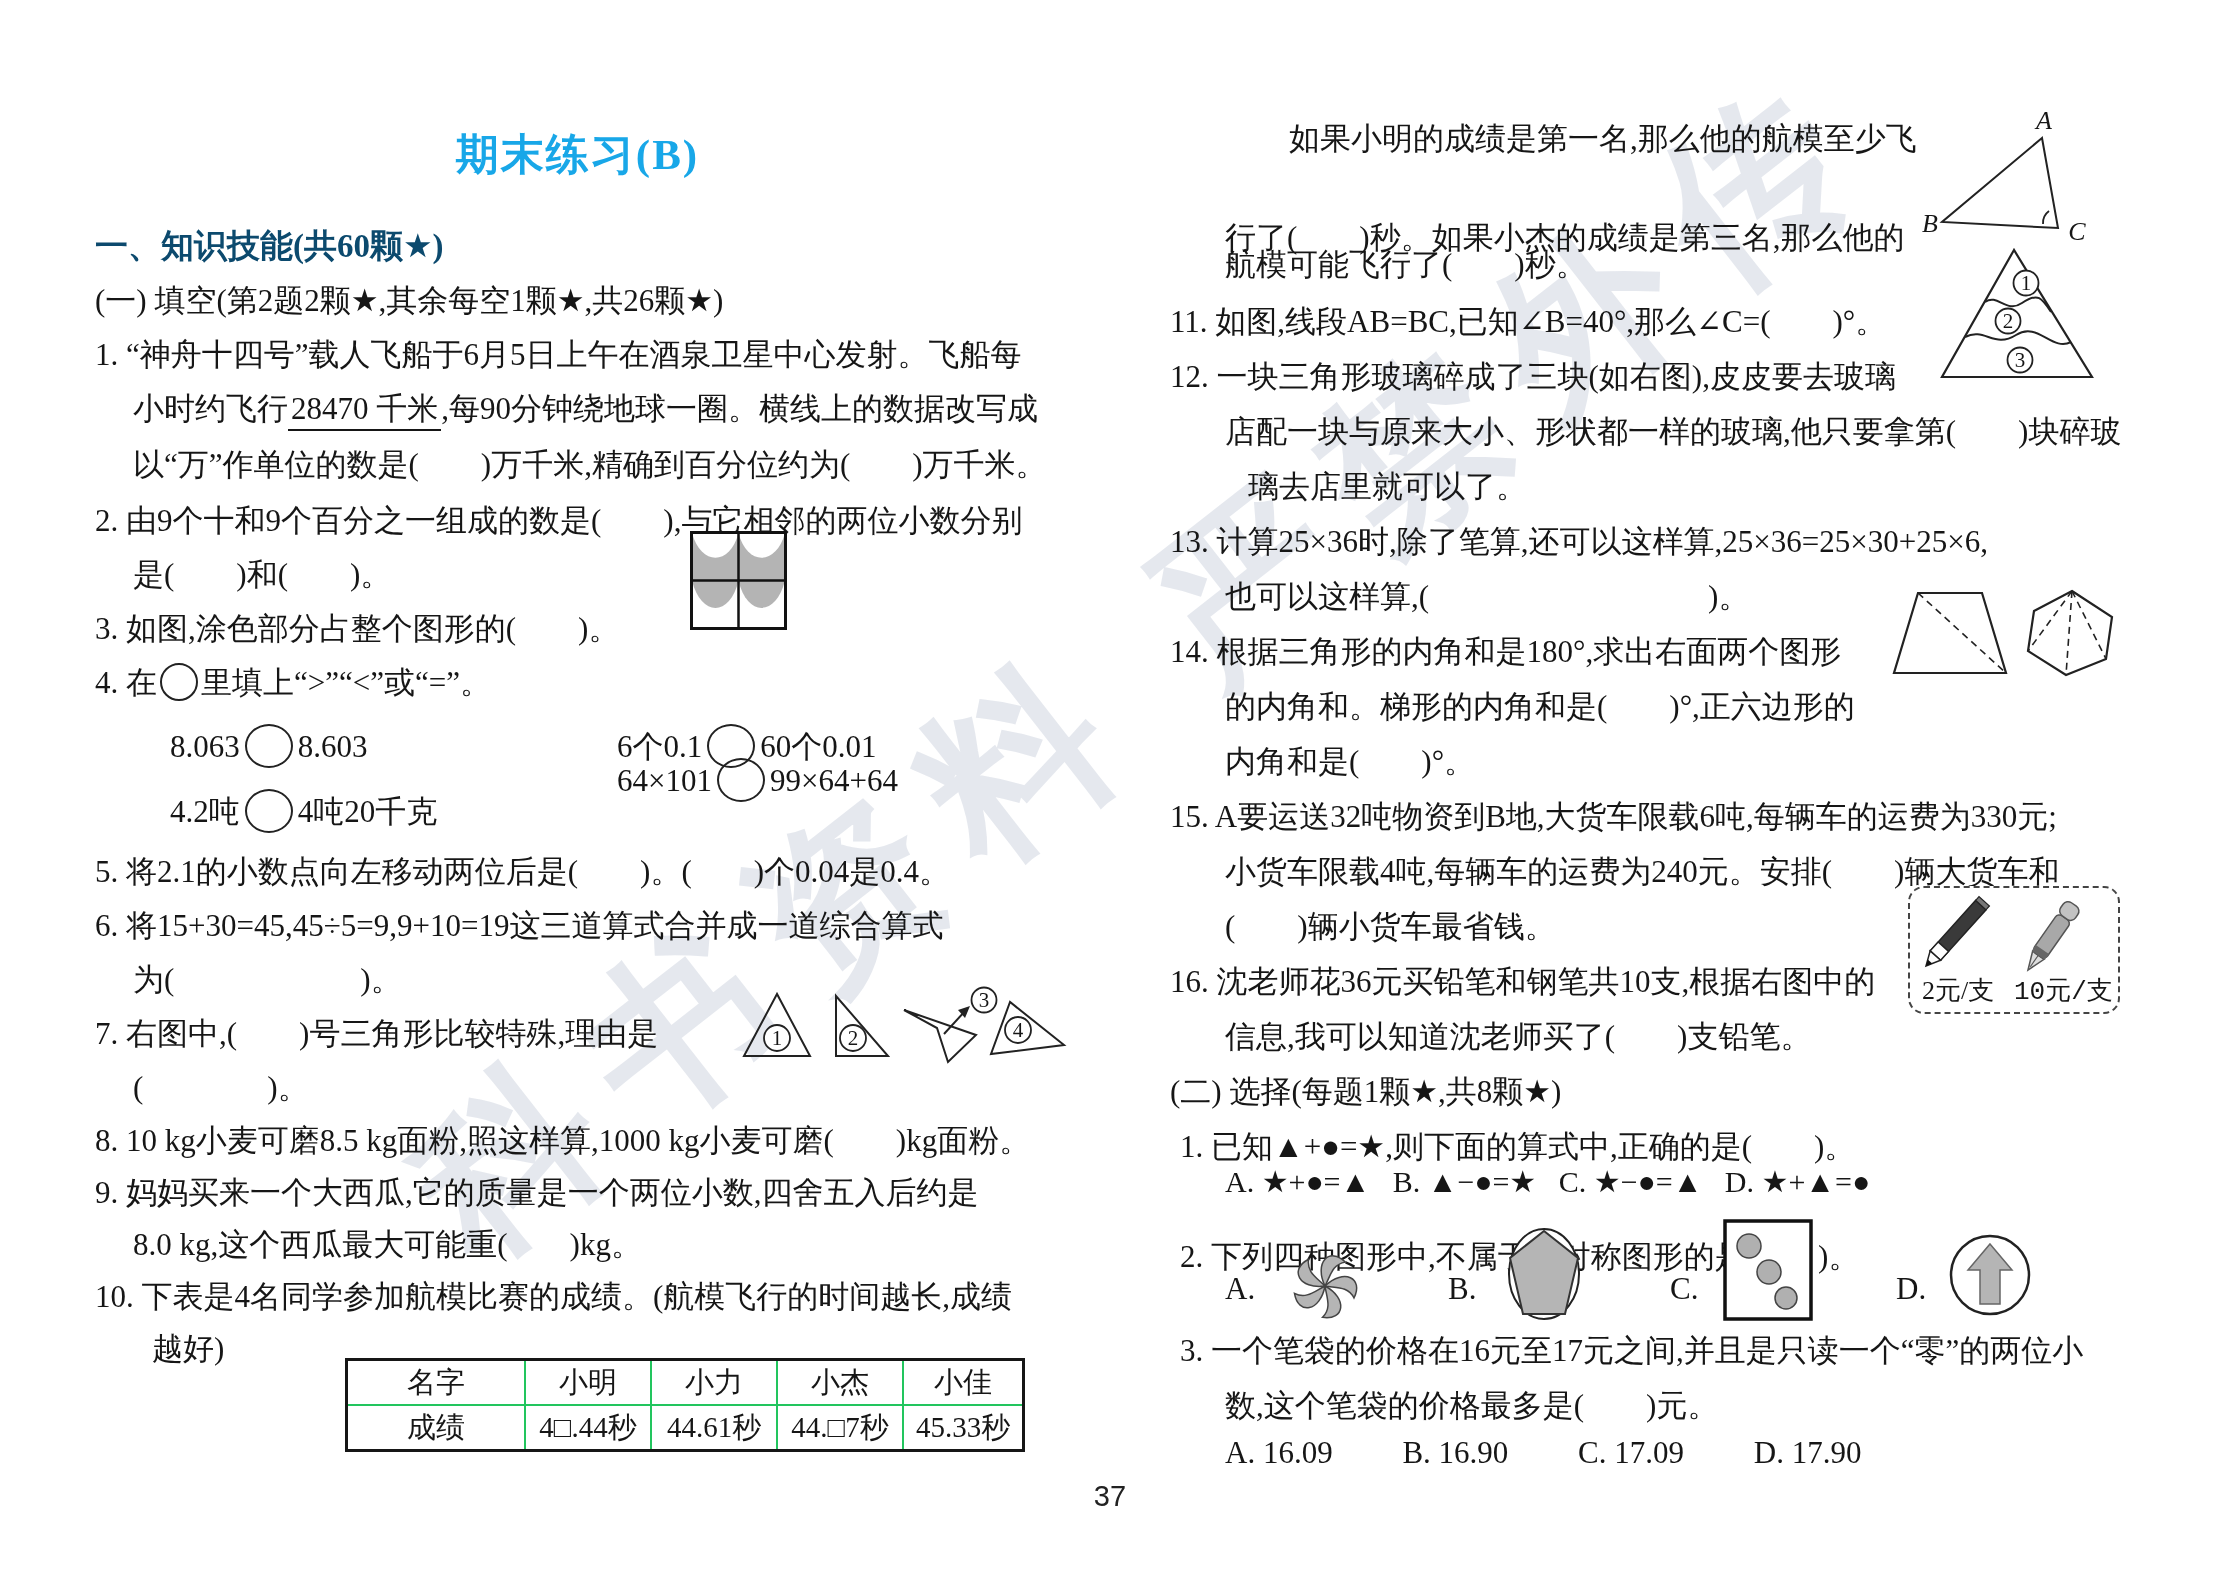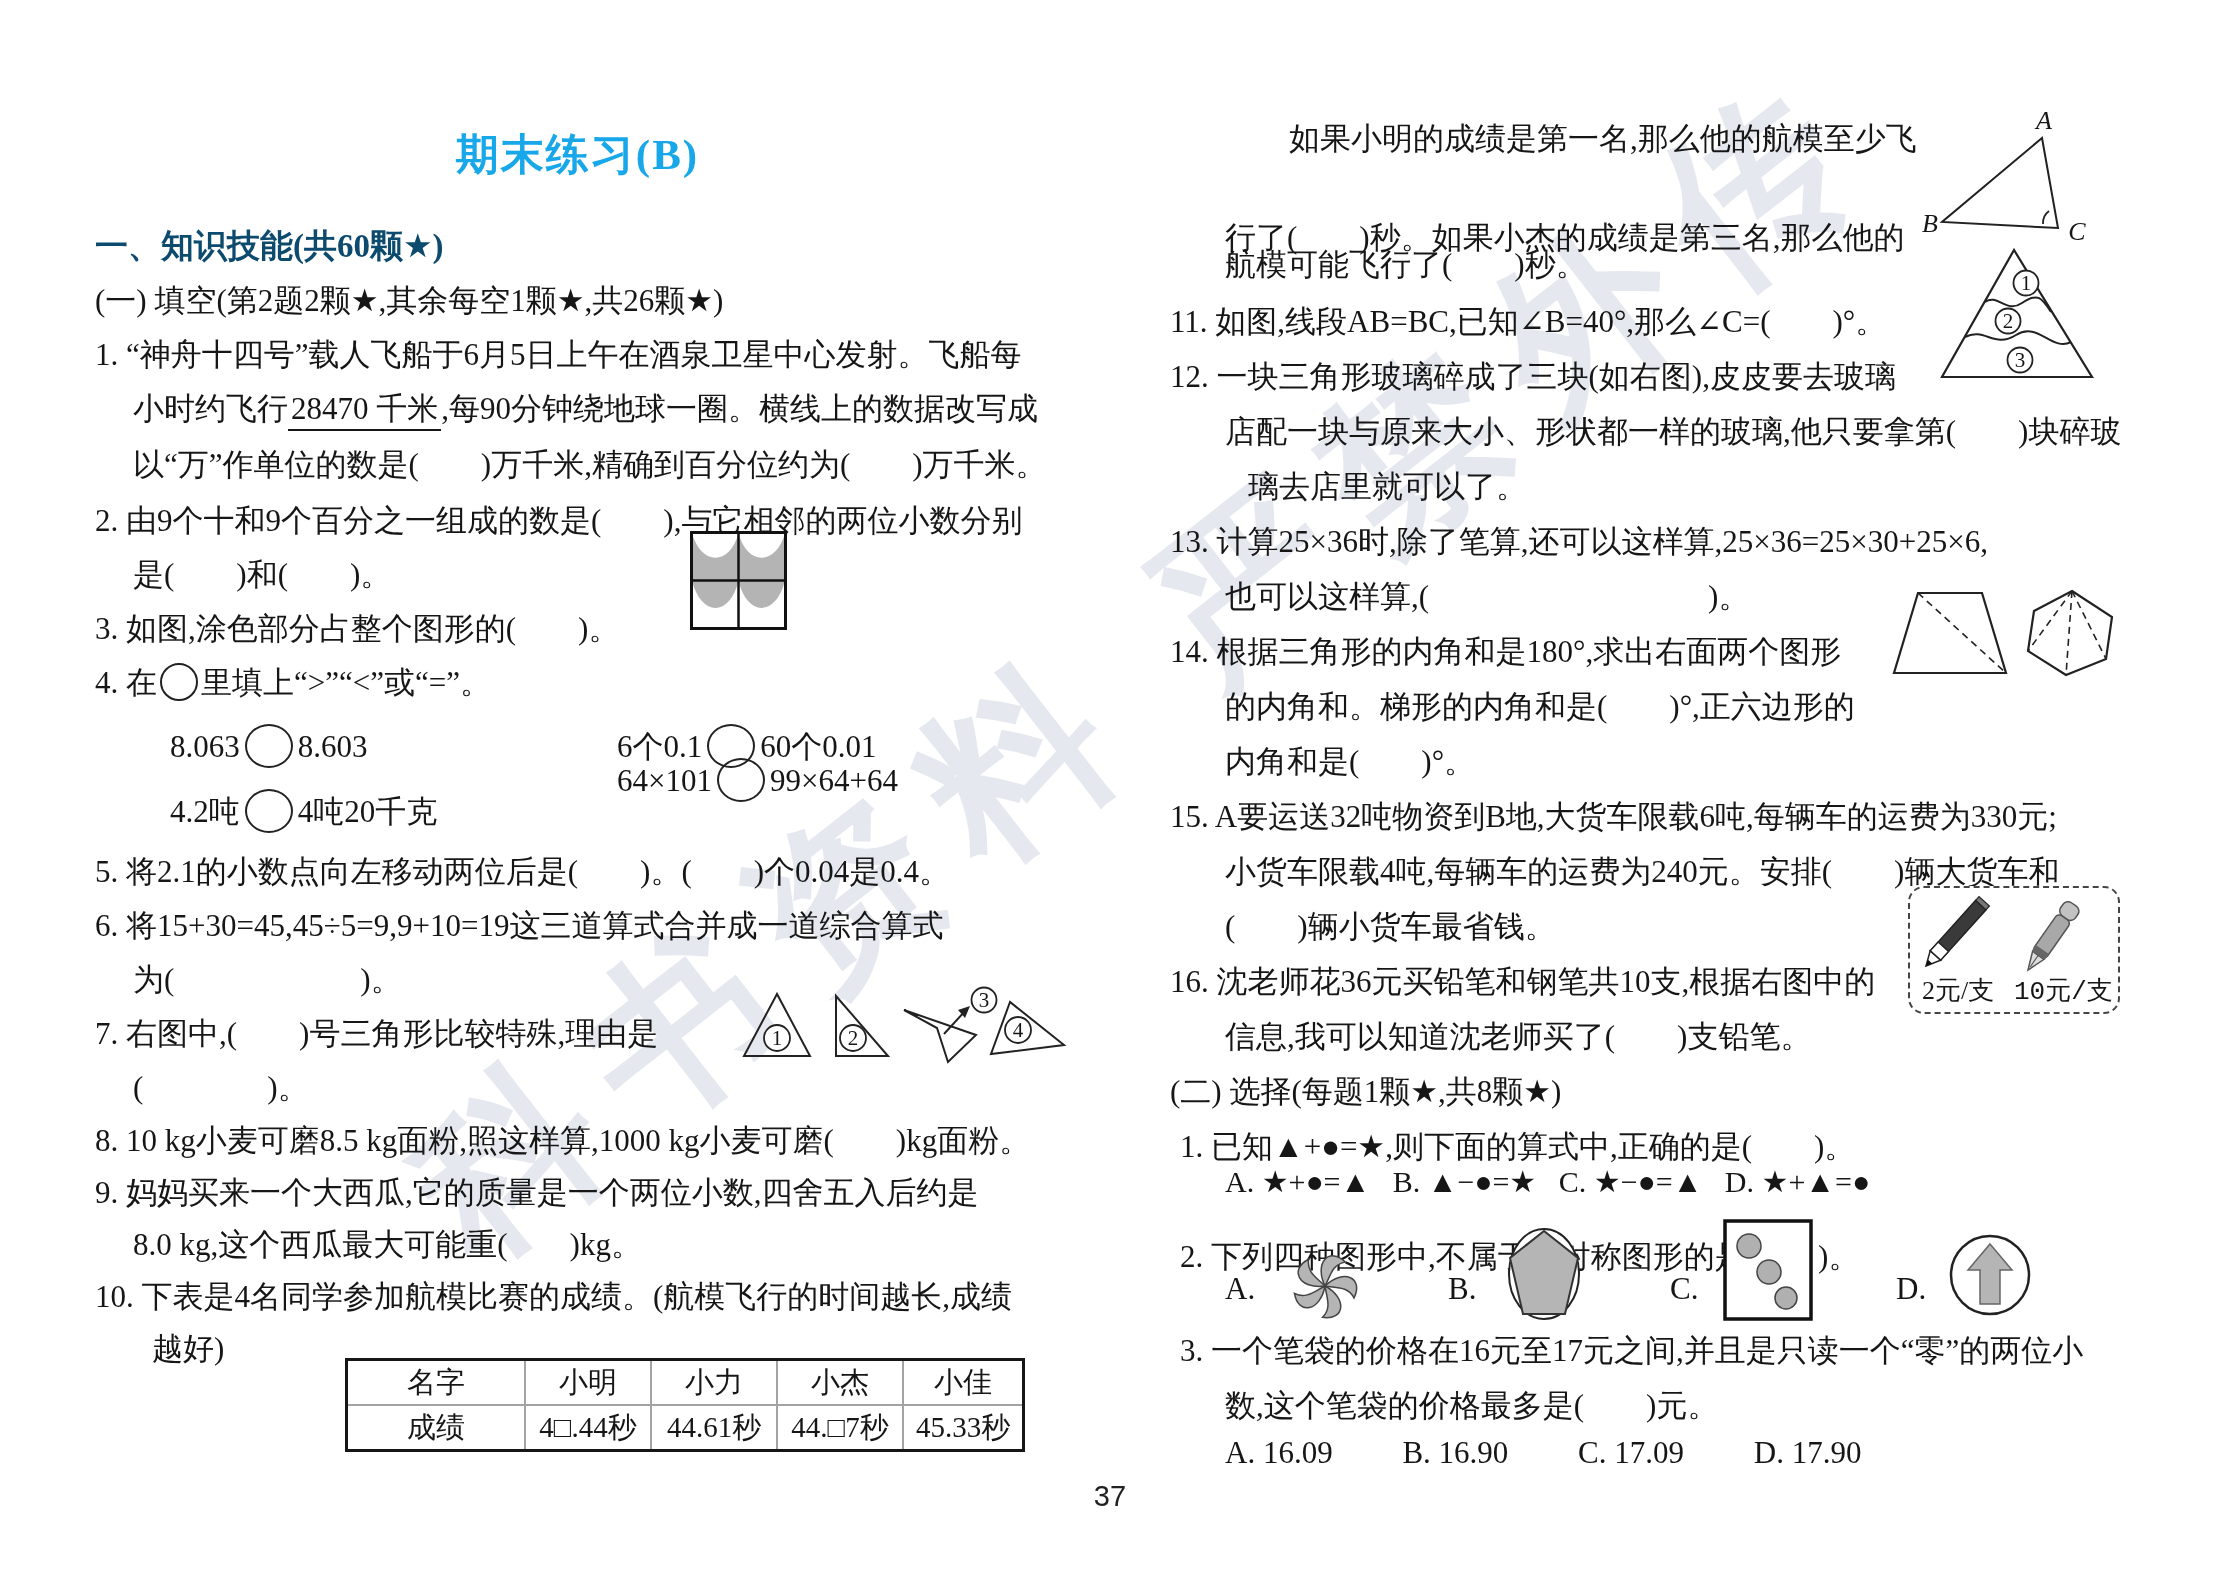--- a/index.html
+++ b/index.html
@@ -12,21 +12,21 @@
          font-size:43px;font-weight:bold;letter-spacing:2px;color:#18a7e8;}
   .sec{position:absolute;left:95px;top:224px;font-size:33px;font-weight:bold;color:#0c4a6e;white-space:pre;}
   .ln{position:absolute;white-space:pre;font-size:31px;line-height:42px;}
   .u{border-bottom:2.5px solid #161616;padding:0 3px 3px 3px;}
   .circle{display:inline-block;border:2.5px solid #222;border-radius:50%;background:transparent;}
   .c40{width:34px;height:34px;vertical-align:-8px;margin:0 3px;}
   .c46{width:44px;height:40px;vertical-align:-11px;margin:0 5px;}
   .fig{position:absolute;}
   table.score{position:absolute;left:345px;top:1358px;border-collapse:collapse;background:#fff;
               border:3.5px solid #161616;}
-  table.score td{border:2px solid #a3a3a3;text-align:center;font-size:29px;padding:0;height:43px;}
+  table.score td{border:2px solid #22c55e;text-align:center;font-size:29px;padding:0;height:43px;}
   td.cname{width:176px;} td.cv{width:124px;} td.cv2{width:118px;}
   .penbox{position:absolute;left:1908px;top:886px;width:208px;height:124px;border:2.5px dashed #444;
           border-radius:16px;background:#fff;}
   .penbox .price{position:absolute;bottom:4px;font-size:26px;white-space:pre;}
   .p1{left:12px;} .p2{left:104px;font-family:Liberation Mono, monospace;}
   .pgnum{position:absolute;left:0;top:1480px;width:2220px;text-align:center;
          font-family:"Liberation Sans","DejaVu Sans",sans-serif;font-size:29px;color:#222;}
   svg text.cn{font-size:21px;fill:#161616;text-anchor:middle;font-family:"Liberation Serif","DejaVu Serif",serif;}
   svg text.vtx{font-size:26px;fill:#161616;font-style:italic;text-anchor:middle;
                font-family:"Liberation Serif","DejaVu Serif",serif;}

